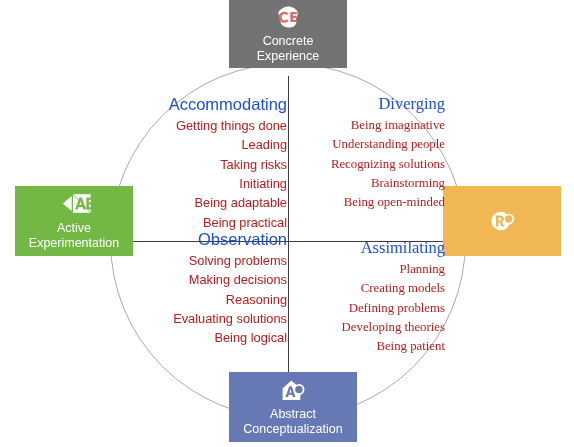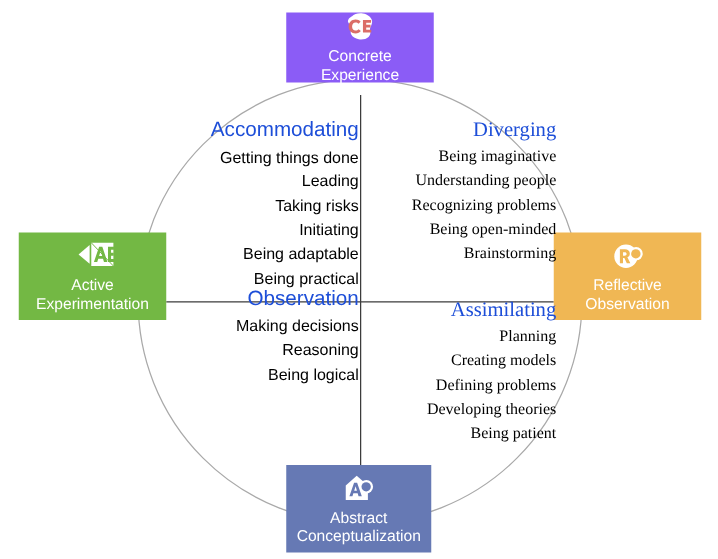--- a/index.html
+++ b/index.html
@@ -64,59 +64,59 @@
     white-space: pre-line;
     margin-top: 3px;
   }
   .pole-icon {
     display: block;
     width: 26px;
     height: 26px;
   }
 
   #pole-ce {
-    left: 229px; top: 10px;
-    width: 118px; height: 56px;
-    background: #8b5cf6;
+    left: 229px; top: 0;
+    width: 118px; height: 68px;
+    background: #737373;
   }
   #pole-ae {
     left: 15px; top: 186px;
     width: 118px; height: 70px;
     background: #73B844;
     align-items: center;
   }
   #pole-ro {
     left: 443px; top: 186px;
     width: 118px; height: 70px;
     background: #F0B754;
   }
   #pole-ac {
     left: 229px; top: 372px;
-    width: 116px; height: 70px;
+    width: 128px; height: 70px;
     background: #6679B4;
   }
 
   
   .quad {
     position: absolute;
     width: 146px;
   }
   .quad-title {
     font-size: 16.5px;
     color: #1d4ed8;
     line-height: 1.25;
     margin-bottom: 1px;
     white-space: nowrap;
   }
   .quad-list {
     list-style: none;
     margin: 0;
     padding: 0;
     font-size: 12.8px;
-    color: #000000;
+    color: #b91c1c;
     line-height: 1.52;
   }
   .quad-list li { white-space: nowrap; }
 
   .align-right { text-align: right; }
   .align-left  { text-align: right; font-family: Liberation Serif, serif; }
 
   #quad-accommodating { left: 141px; top: 94px; }
   #quad-diverging     { left: 299px; top: 94px; }
   #quad-converging    { left: 141px; top: 229px; }
@@ -160,22 +160,20 @@
 
   <div class="pole" id="pole-ro">
     <span class="pole-icon">
       <svg viewBox="0 0 32 32" width="26" height="26" aria-hidden="true">
         <circle cx="14.5" cy="16" r="11.5" fill="#ffffff"></circle>
         <circle cx="24.5" cy="13.5" r="6.5" fill="#ffffff"></circle>
         <path fill="#F0B754" d="M8.5 9.2h4.9c3.0 0 4.9 1.6 4.9 4.2 0 1.8-0.9 3.1-2.4 3.7l2.9 5.7h-3.5l-2.4-5.0h-1.3v5.0H8.5zM11.6 15.4h1.6c1.2 0 1.9-0.6 1.9-1.7 0-1.1-0.7-1.7-1.9-1.7h-1.6z"></path>
         <circle cx="24.2" cy="13.6" r="4.6" fill="#F0B754"></circle>
       </svg>
     </span>
-    <span class="pole-label">Reflective
-Observation</span>
   </div>
 
   <div class="pole" id="pole-ac">
     <span class="pole-icon">
       <svg viewBox="0 0 32 32" width="26" height="26" aria-hidden="true">
         <path fill="#ffffff" d="M14.0 3.2 L25.0 12.8 L25.0 27.0 L3.2 27.0 L3.2 12.8 Z"></path>
         <circle cx="23.5" cy="14.0" r="6.6" fill="#ffffff"></circle>
         <path fill="#6679B4" d="M11.4 10.0h3.0l4.6 13.4h-3.2l-0.9-2.9h-4.2l-0.9 2.9H6.8zM11.5 18.0h2.7l-1.3-4.5z"></path>
         <circle cx="23.3" cy="14.1" r="4.6" fill="#6679B4"></circle>
       </svg>
@@ -194,31 +192,33 @@
       <li>Being adaptable</li>
       <li>Being practical</li>
     </ul>
   </div>
 
   <div class="quad align-left" id="quad-diverging">
     <div class="quad-title">Diverging</div>
     <ul class="quad-list">
       <li>Being imaginative</li>
       <li>Understanding people</li>
-      <li>Recognizing problems</li>
+      <li>Recognizing solutions</li>
+      <li>Brainstorming</li>
       <li>Being open-minded</li>
-      <li>Brainstorming</li>
     </ul>
   </div>
 
   <div class="quad align-right" id="quad-converging">
     <div class="quad-title">Observation</div>
     <ul class="quad-list">
+      <li>Solving problems</li>
       <li>Making decisions</li>
       <li>Reasoning</li>
+      <li>Evaluating solutions</li>
       <li>Being logical</li>
     </ul>
   </div>
 
   <div class="quad align-left" id="quad-assimilating">
     <div class="quad-title">Assimilating</div>
     <ul class="quad-list">
       <li>Planning</li>
       <li>Creating models</li>
       <li>Defining problems</li>

